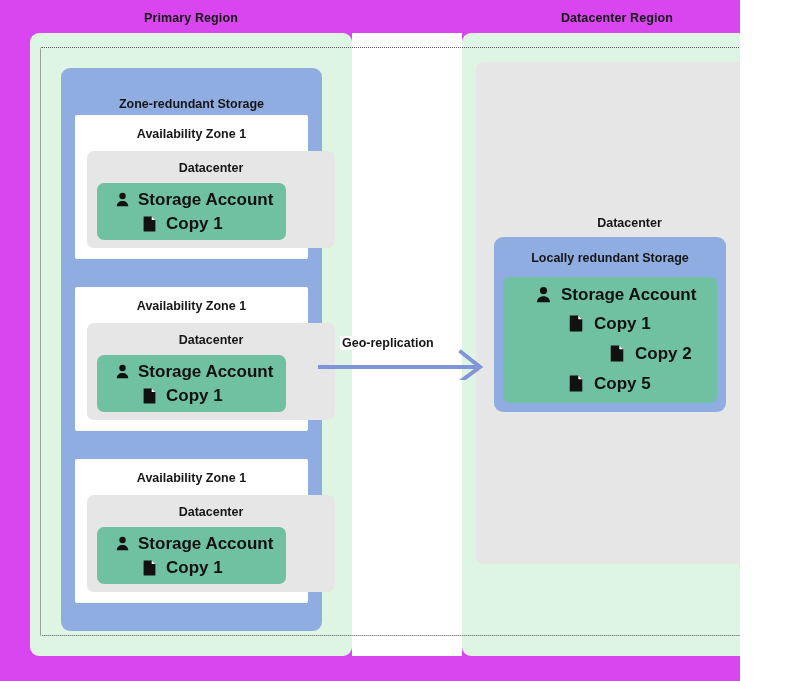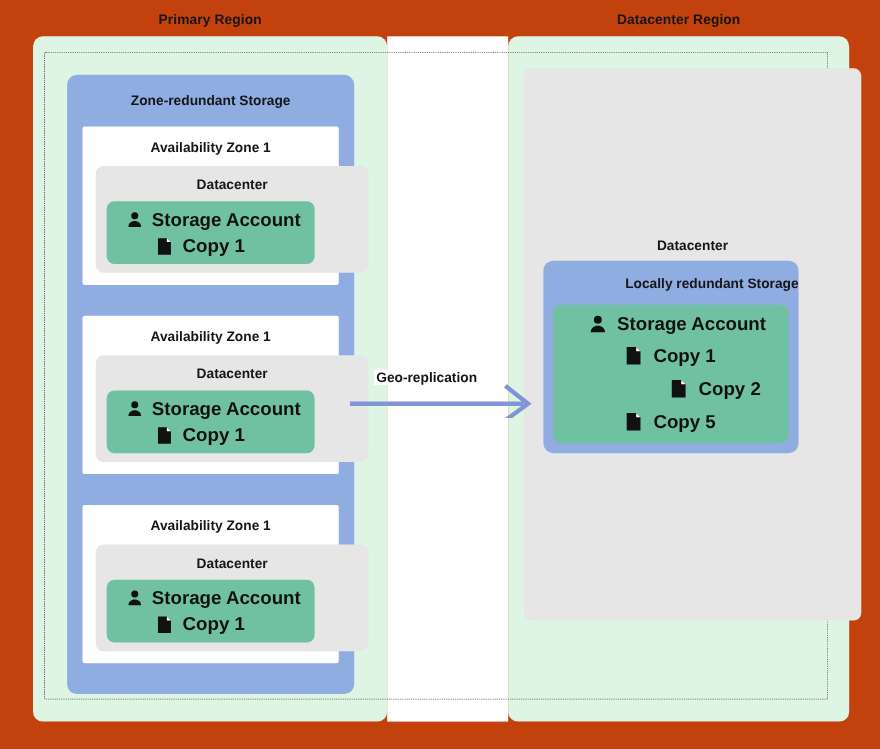--- a/index.html
+++ b/index.html
@@ -7,23 +7,23 @@
     padding: 0;
     background: #ffffff;
   }
   body {
     font-family: "Liberation Sans", sans-serif;
     -webkit-font-smoothing: antialiased;
   }
 
   #canvas {
     position: relative;
-    width: 800px;
+    width: 740px;
     height: 681px;
-    background: #c2410c;
+    background: #d946ef;
     overflow: hidden;
   }
 
   
   .region-title {
     position: absolute;
     font-size: 12.5px;
     font-weight: bold;
     color: #161616;
     letter-spacing: .1px;
@@ -67,22 +67,22 @@
   .blue-header {
     position: absolute;
     left: 0;
     width: 100%;
     text-align: center;
     font-size: 12.5px;
     font-weight: bold;
     color: #161616;
     white-space: nowrap;
   }
-  #zrs-header { top: 16px; }
-  #lrs-header { top: 14px; text-align: right; }
+  #zrs-header { top: 29px; }
+  #lrs-header { top: 14px; }
 
   
   .az-card {
     position: absolute;
     left: 14px;
     width: 233px;
     height: 144px;
     background: #ffffff;
     border-radius: 2px;
   }

